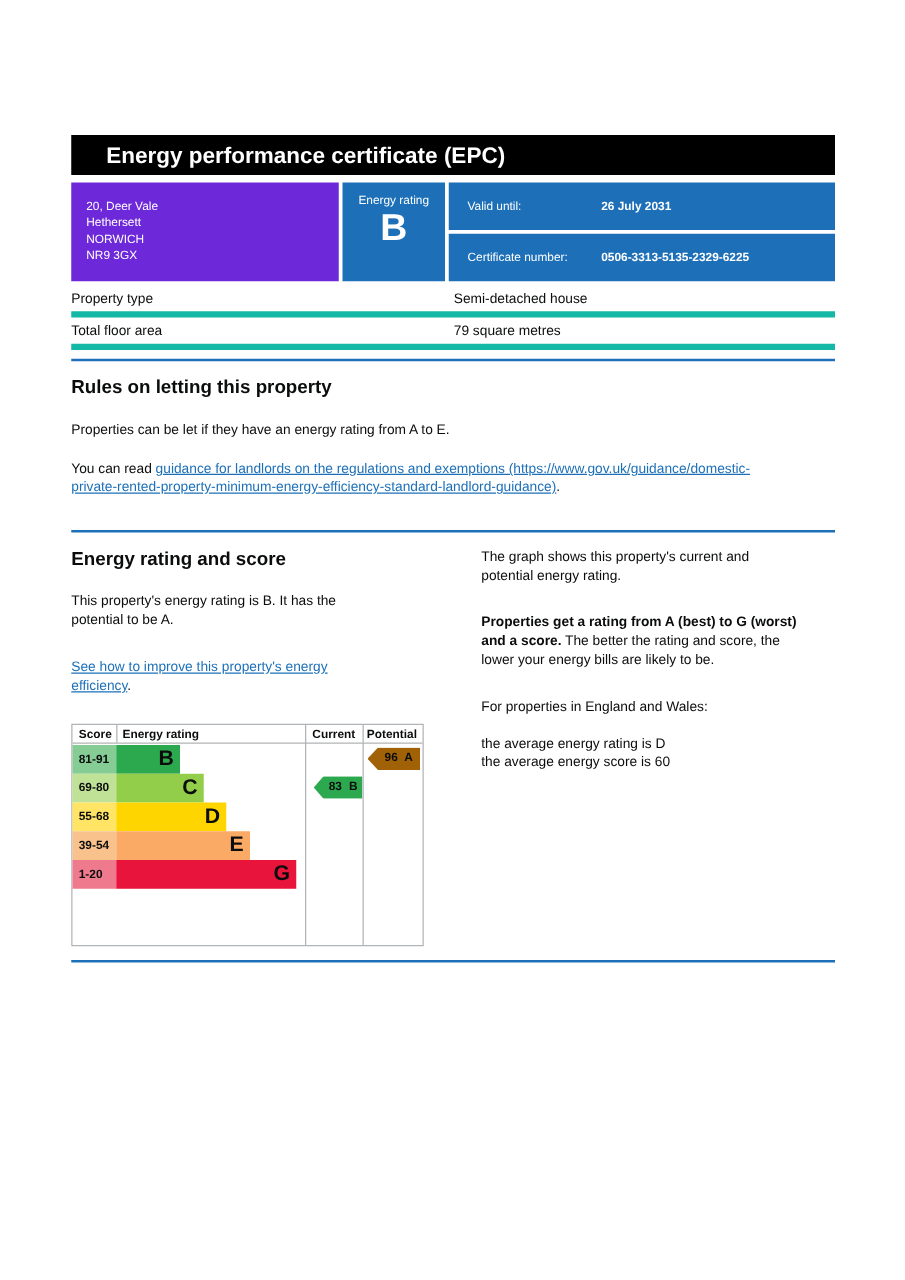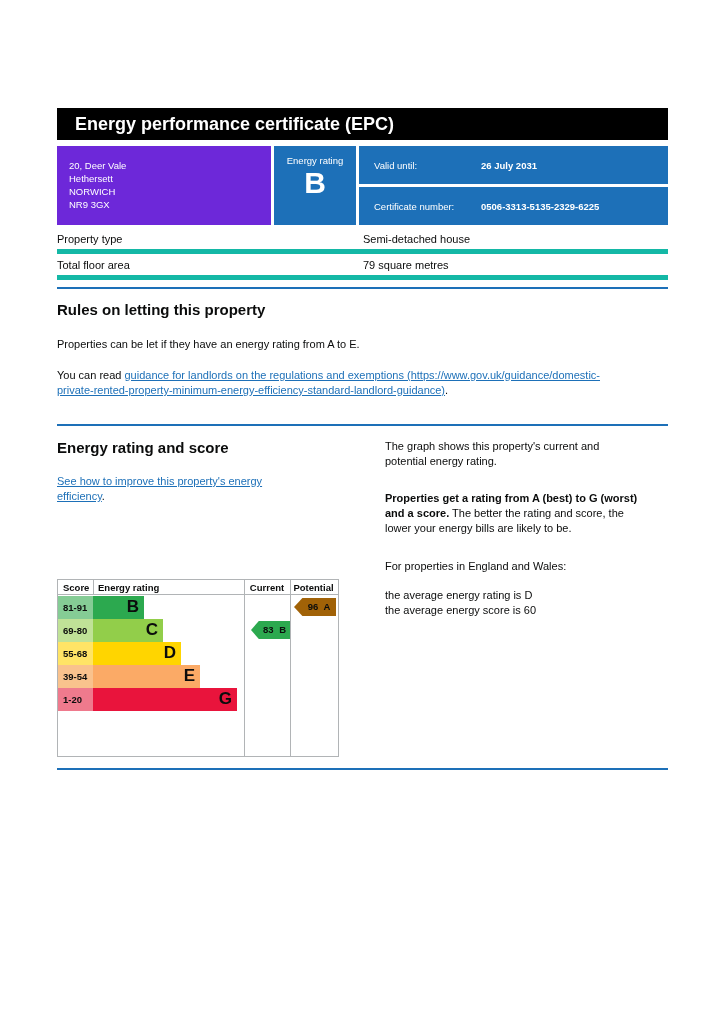--- a/index.html
+++ b/index.html
@@ -4,21 +4,21 @@
 <style>
   * { margin:0; padding:0; box-sizing:border-box; }
   html,body { background:#e8e8e8; }
   body { font-family:"Liberation Sans", sans-serif; color:#0b0c0c; }
   .page { position:relative; width:724px; height:1024px; background:#ffffff; margin:0 auto; overflow:hidden; }
   .pre { white-space:pre-line; }
 
   
   .header-bar { position:absolute; left:57px; top:108px; width:611px; height:32px;
     background:#000000; color:#ffffff; display:flex; align-items:center;
-    padding-left:18px; font-size:18px; font-weight:bold; }
+    padding-left:28px; font-size:18px; font-weight:bold; }
 
   
   .blue-panel { position:absolute; left:57px; top:146px; width:611px; height:79px; display:flex; gap:3px; }
   .addr-cell { width:214px; background:#6d28d9; color:#ffffff; padding:13px 10px 0 12px;
     font-size:9.5px; line-height:13px; }
   .rating-cell { width:82px; background:#1d70b8; color:#ffffff; text-align:center; padding-top:9px; }
   .rating-cell .rating-label { font-size:9.5px; }
   .rating-cell .rating-letter { font-size:30px; font-weight:bold; line-height:34px; }
   .validity-col { flex:1; display:flex; flex-direction:column; gap:3px; }
   .validity-row { background:#1d70b8; color:#ffffff; flex:1; display:flex; align-items:center;
@@ -122,20 +122,22 @@
     <h2>Rules on letting this property</h2>
     <p class="body-text">Properties can be let if they have an energy rating from A to E.</p>
     <p class="body-text pre"><span>You can read </span><a class="link">guidance for landlords on the regulations and exemptions (https://www.gov.uk/guidance/domestic-
 private-rented-property-minimum-energy-efficiency-standard-landlord-guidance)</a><span>.</span></p>
   </div>
 
   <div class="sep sep2"></div>
 
   <div class="left-col">
     <h2>Energy rating and score</h2>
+    <p class="body-text pre summary">This property's energy rating is B. It has the
+potential to be A.</p>
     <p class="body-text pre"><a class="link">See how to improve this property's energy
 efficiency</a><span>.</span></p>
   </div>
 
   <div class="right-col">
     <p class="body-text pre p1">The graph shows this property's current and
 potential energy rating.</p>
     <p class="body-text pre p2"><strong>Properties get a rating from A (best) to G (worst)
 and a score.</strong><span> The better the rating and score, the
 lower your energy bills are likely to be.</span></p>

